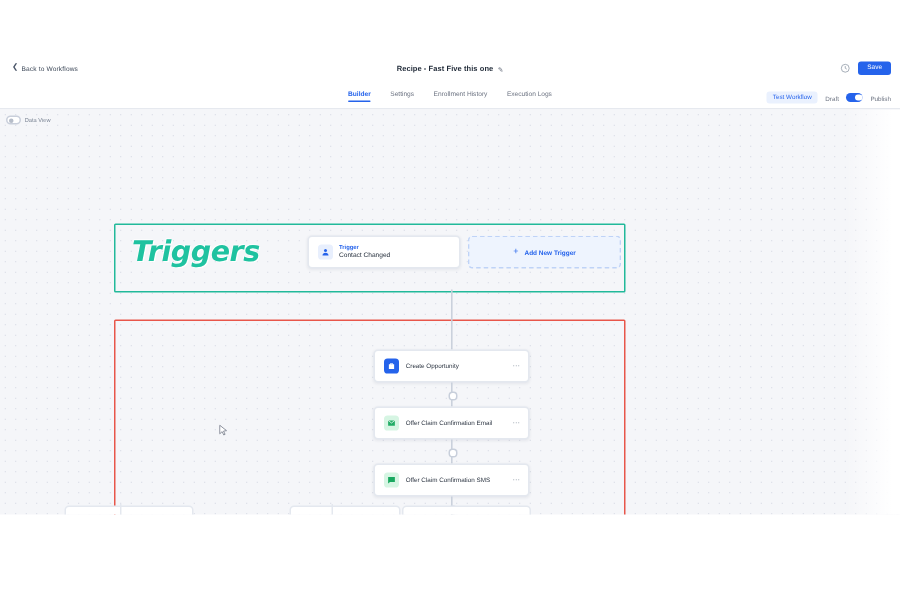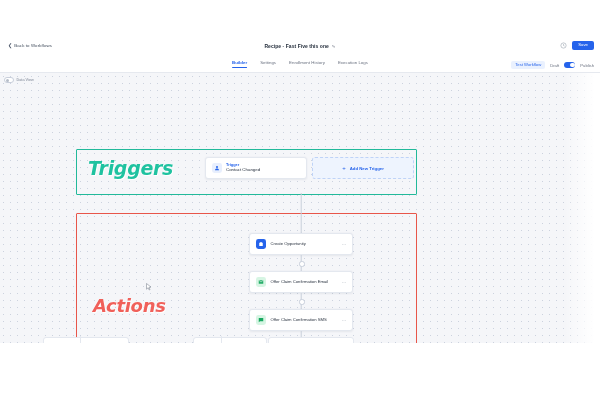--- a/index.html
+++ b/index.html
@@ -510,21 +510,20 @@
   <div id="canvas">
 
     <div id="data-view-toggle">
       <span class="sw"></span>
       <span id="data-view-label">Data View</span>
     </div>
 
     <div id="triggers-box"></div>
     <div id="actions-box"></div>
     <div class="annot-label" id="triggers-label">Triggers</div>
-    <div class="annot-label" id="actions-label">Actions</div>
 
     <div id="trigger-row">
 
       <div id="trigger-card">
         <span class="icon-tile tile-blue-soft">
           <svg class="tile-svg" viewBox="0 0 24 24" fill="#2563eb">
             <circle cx="12" cy="8" r="4"></circle>
             <path d="M4 21c0-4.4 3.6-7 8-7s8 2.6 8 7z"></path>
           </svg>
         </span>

